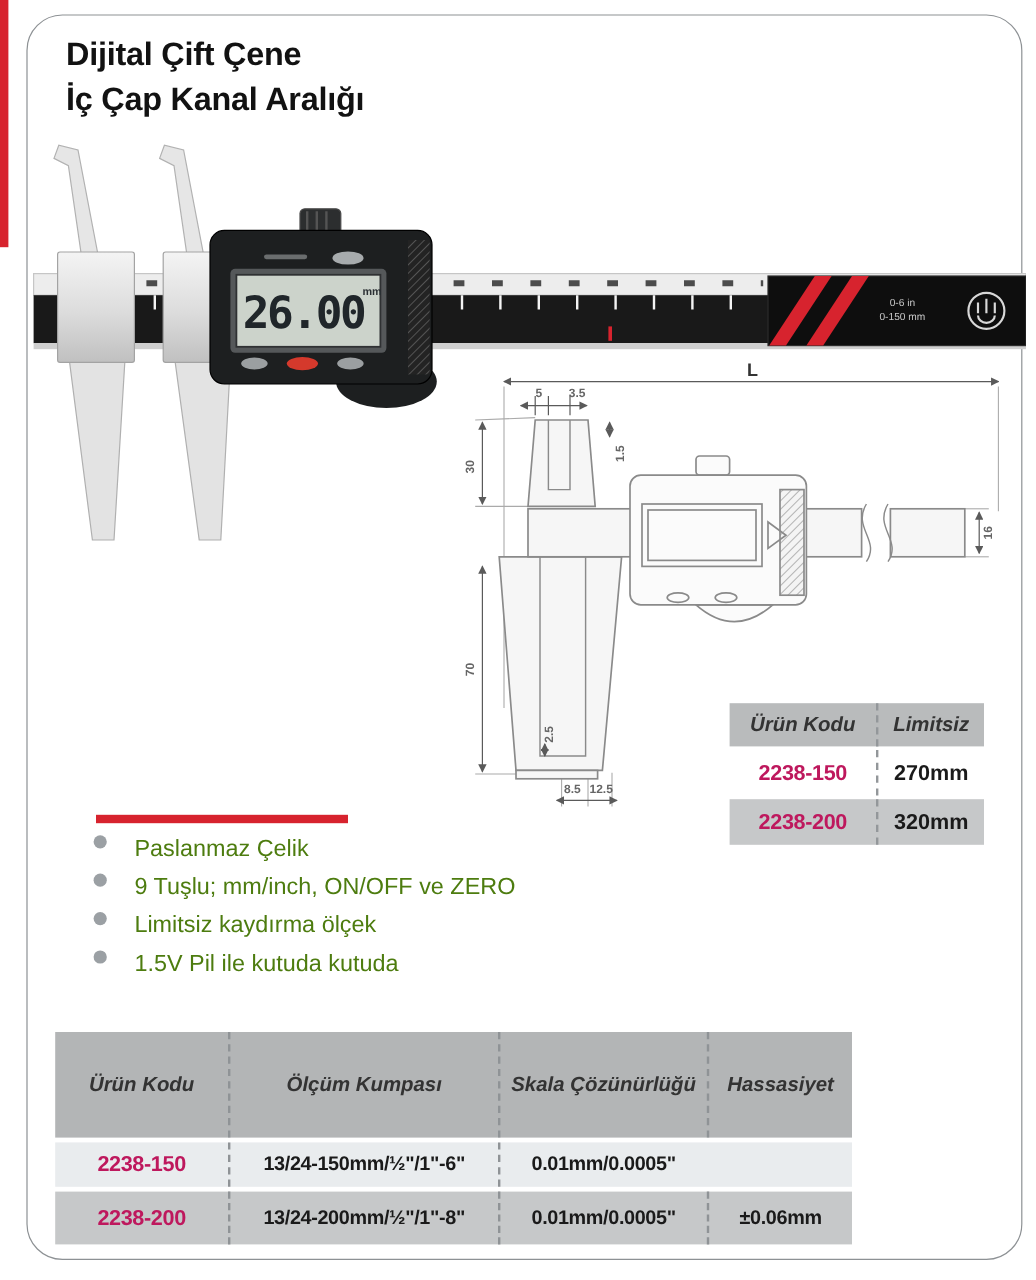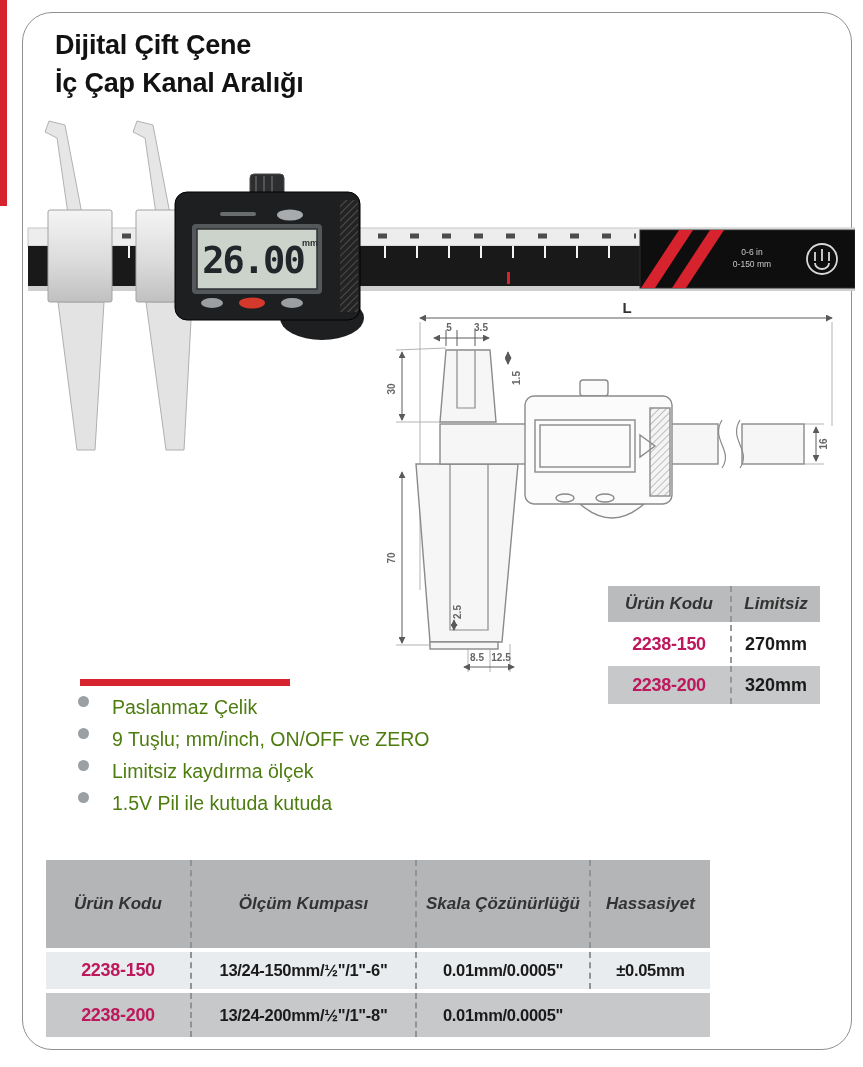--- a/index.html
+++ b/index.html
@@ -230,22 +230,22 @@
     <div class="sp-grid sp-head">
       <div class="cell">Ürün Kodu</div>
       <div class="cell sep-l">Ölçüm Kumpası</div>
       <div class="cell sep-l">Skala Çözünürlüğü</div>
       <div class="cell sep-l">Hassasiyet</div>
     </div>
     <div class="sp-grid sp-row1">
       <div class="cell code">2238-150</div>
       <div class="cell sp-val sep-l">13/24-150mm/½"/1"-6"</div>
       <div class="cell sp-val sep-l">0.01mm/0.0005"</div>
-      <div class="cell sp-val sep-l">±0.05mm</div>
     </div>
     <div class="sp-grid sp-row2">
       <div class="cell code">2238-200</div>
       <div class="cell sp-val sep-l">13/24-200mm/½"/1"-8"</div>
       <div class="cell sp-val sep-l">0.01mm/0.0005"</div>
+      <div class="cell sp-val sep-l">±0.06mm</div>
     </div>
   </div>
 
 </div>
 
 </body></html>

